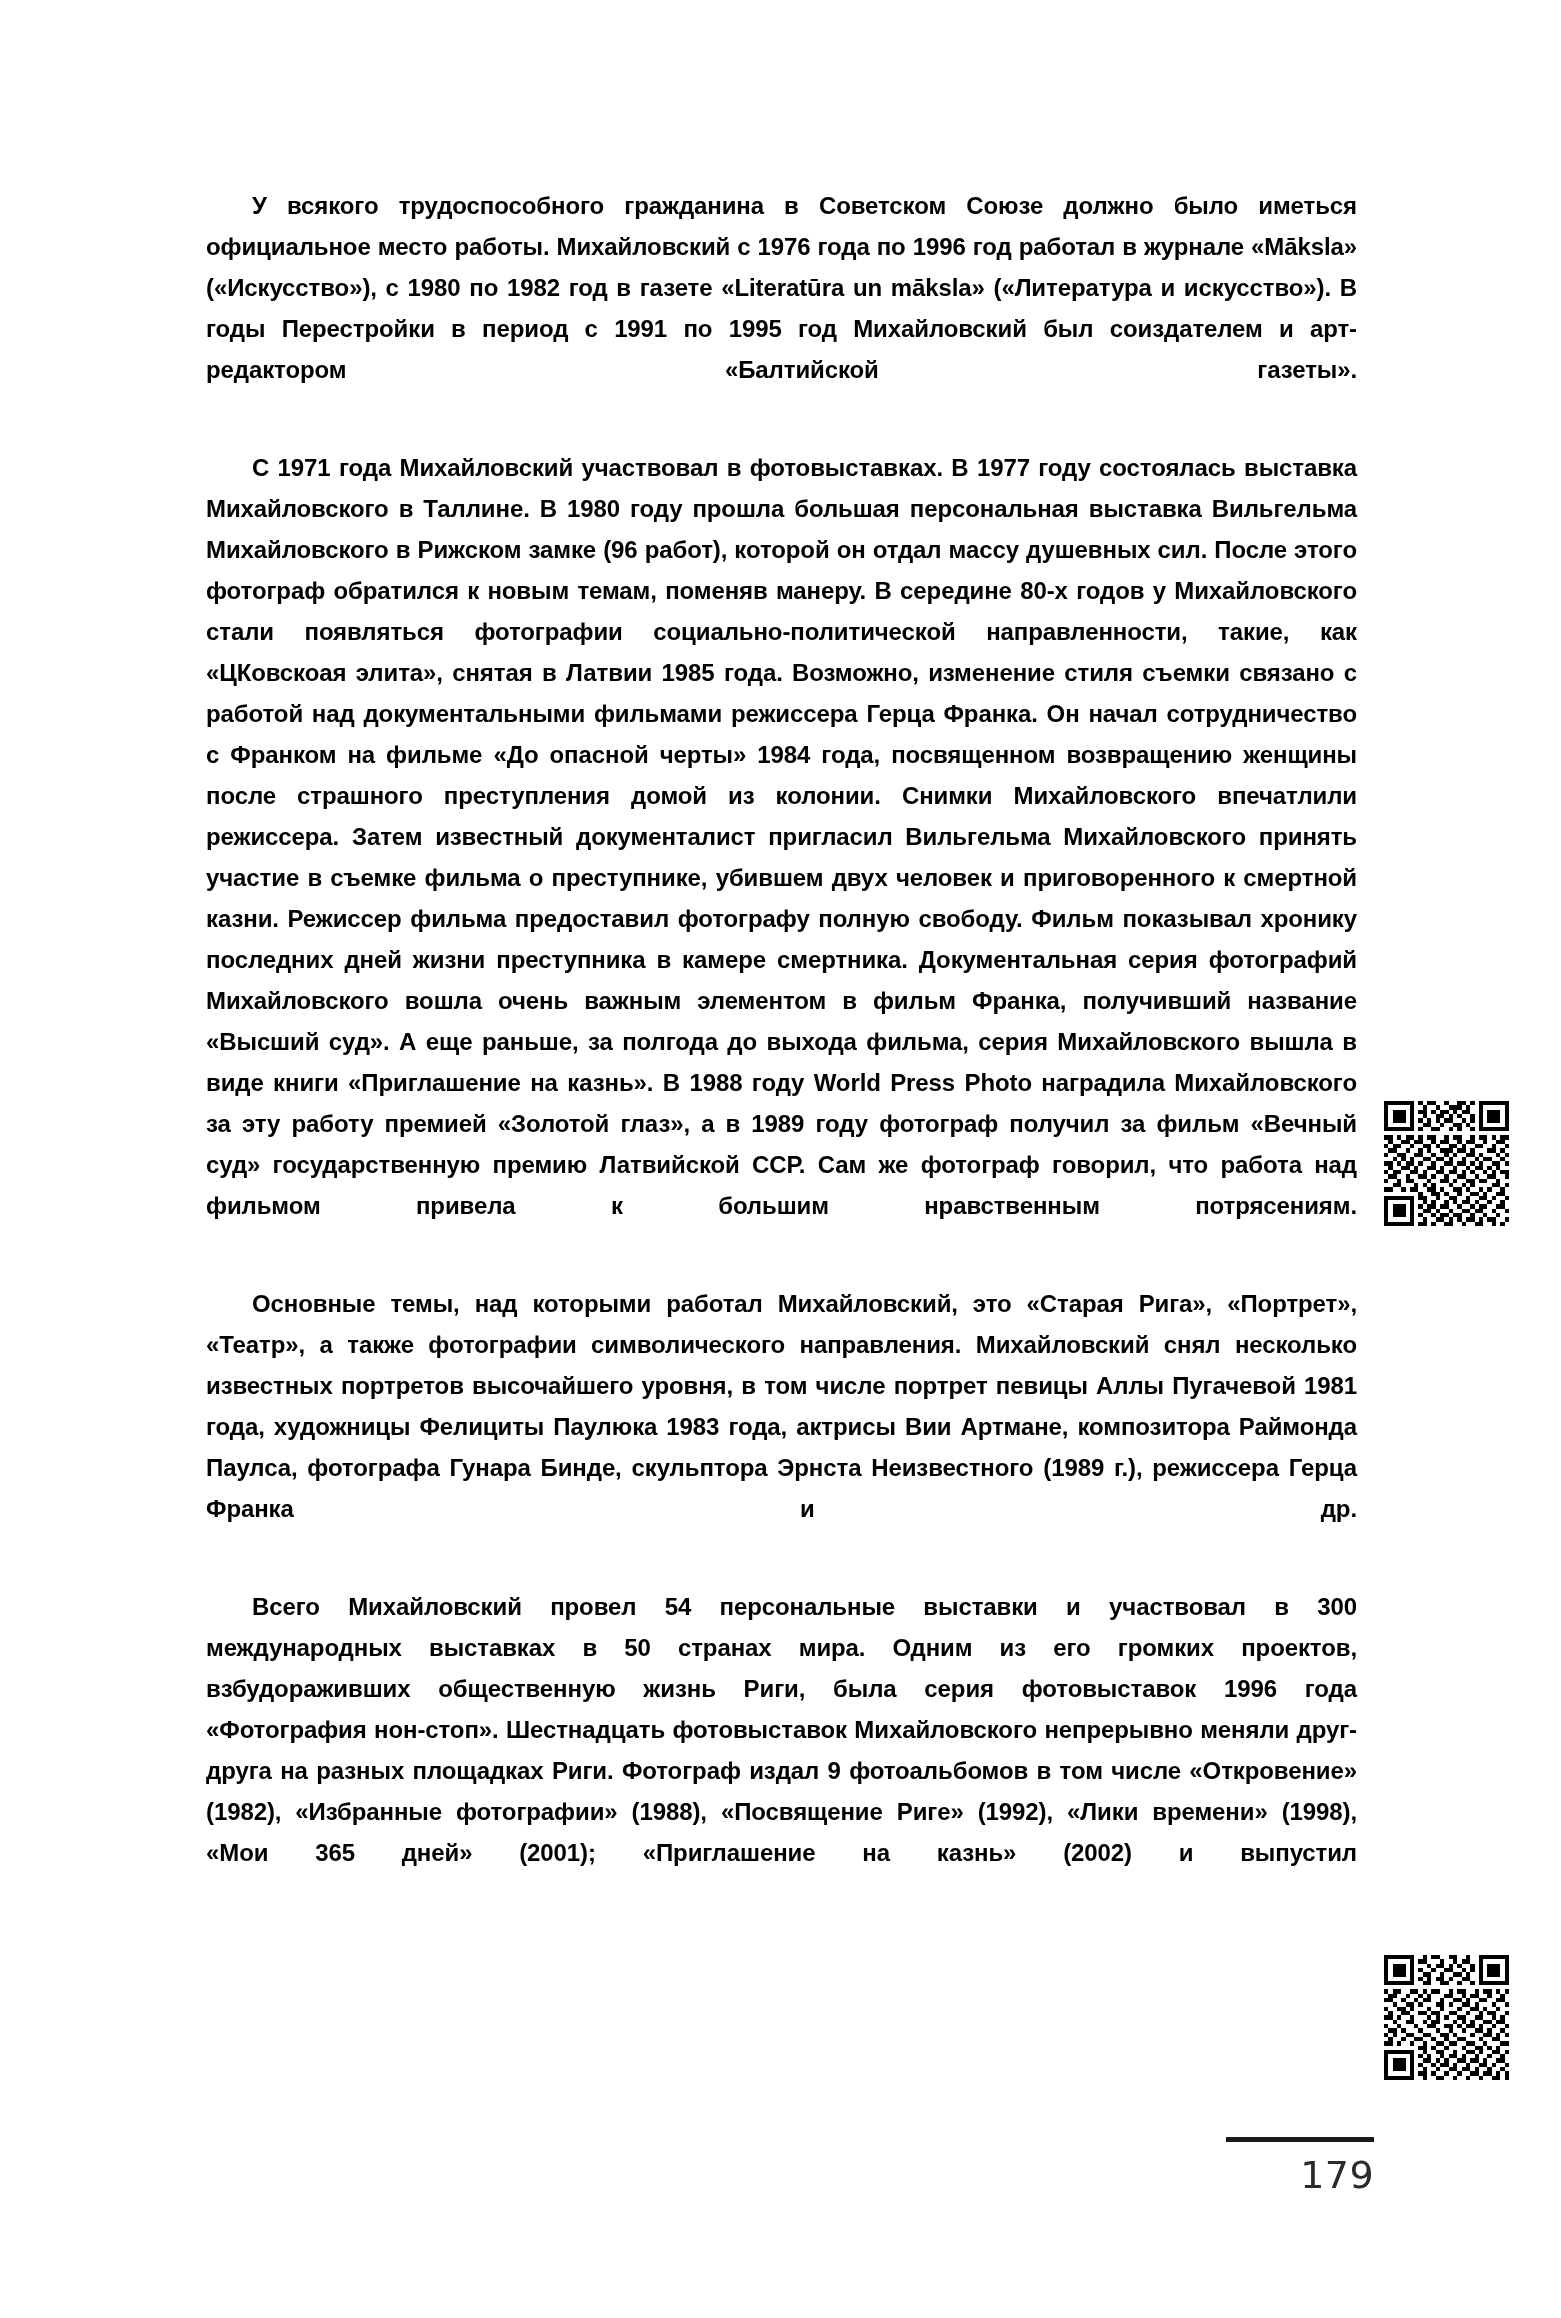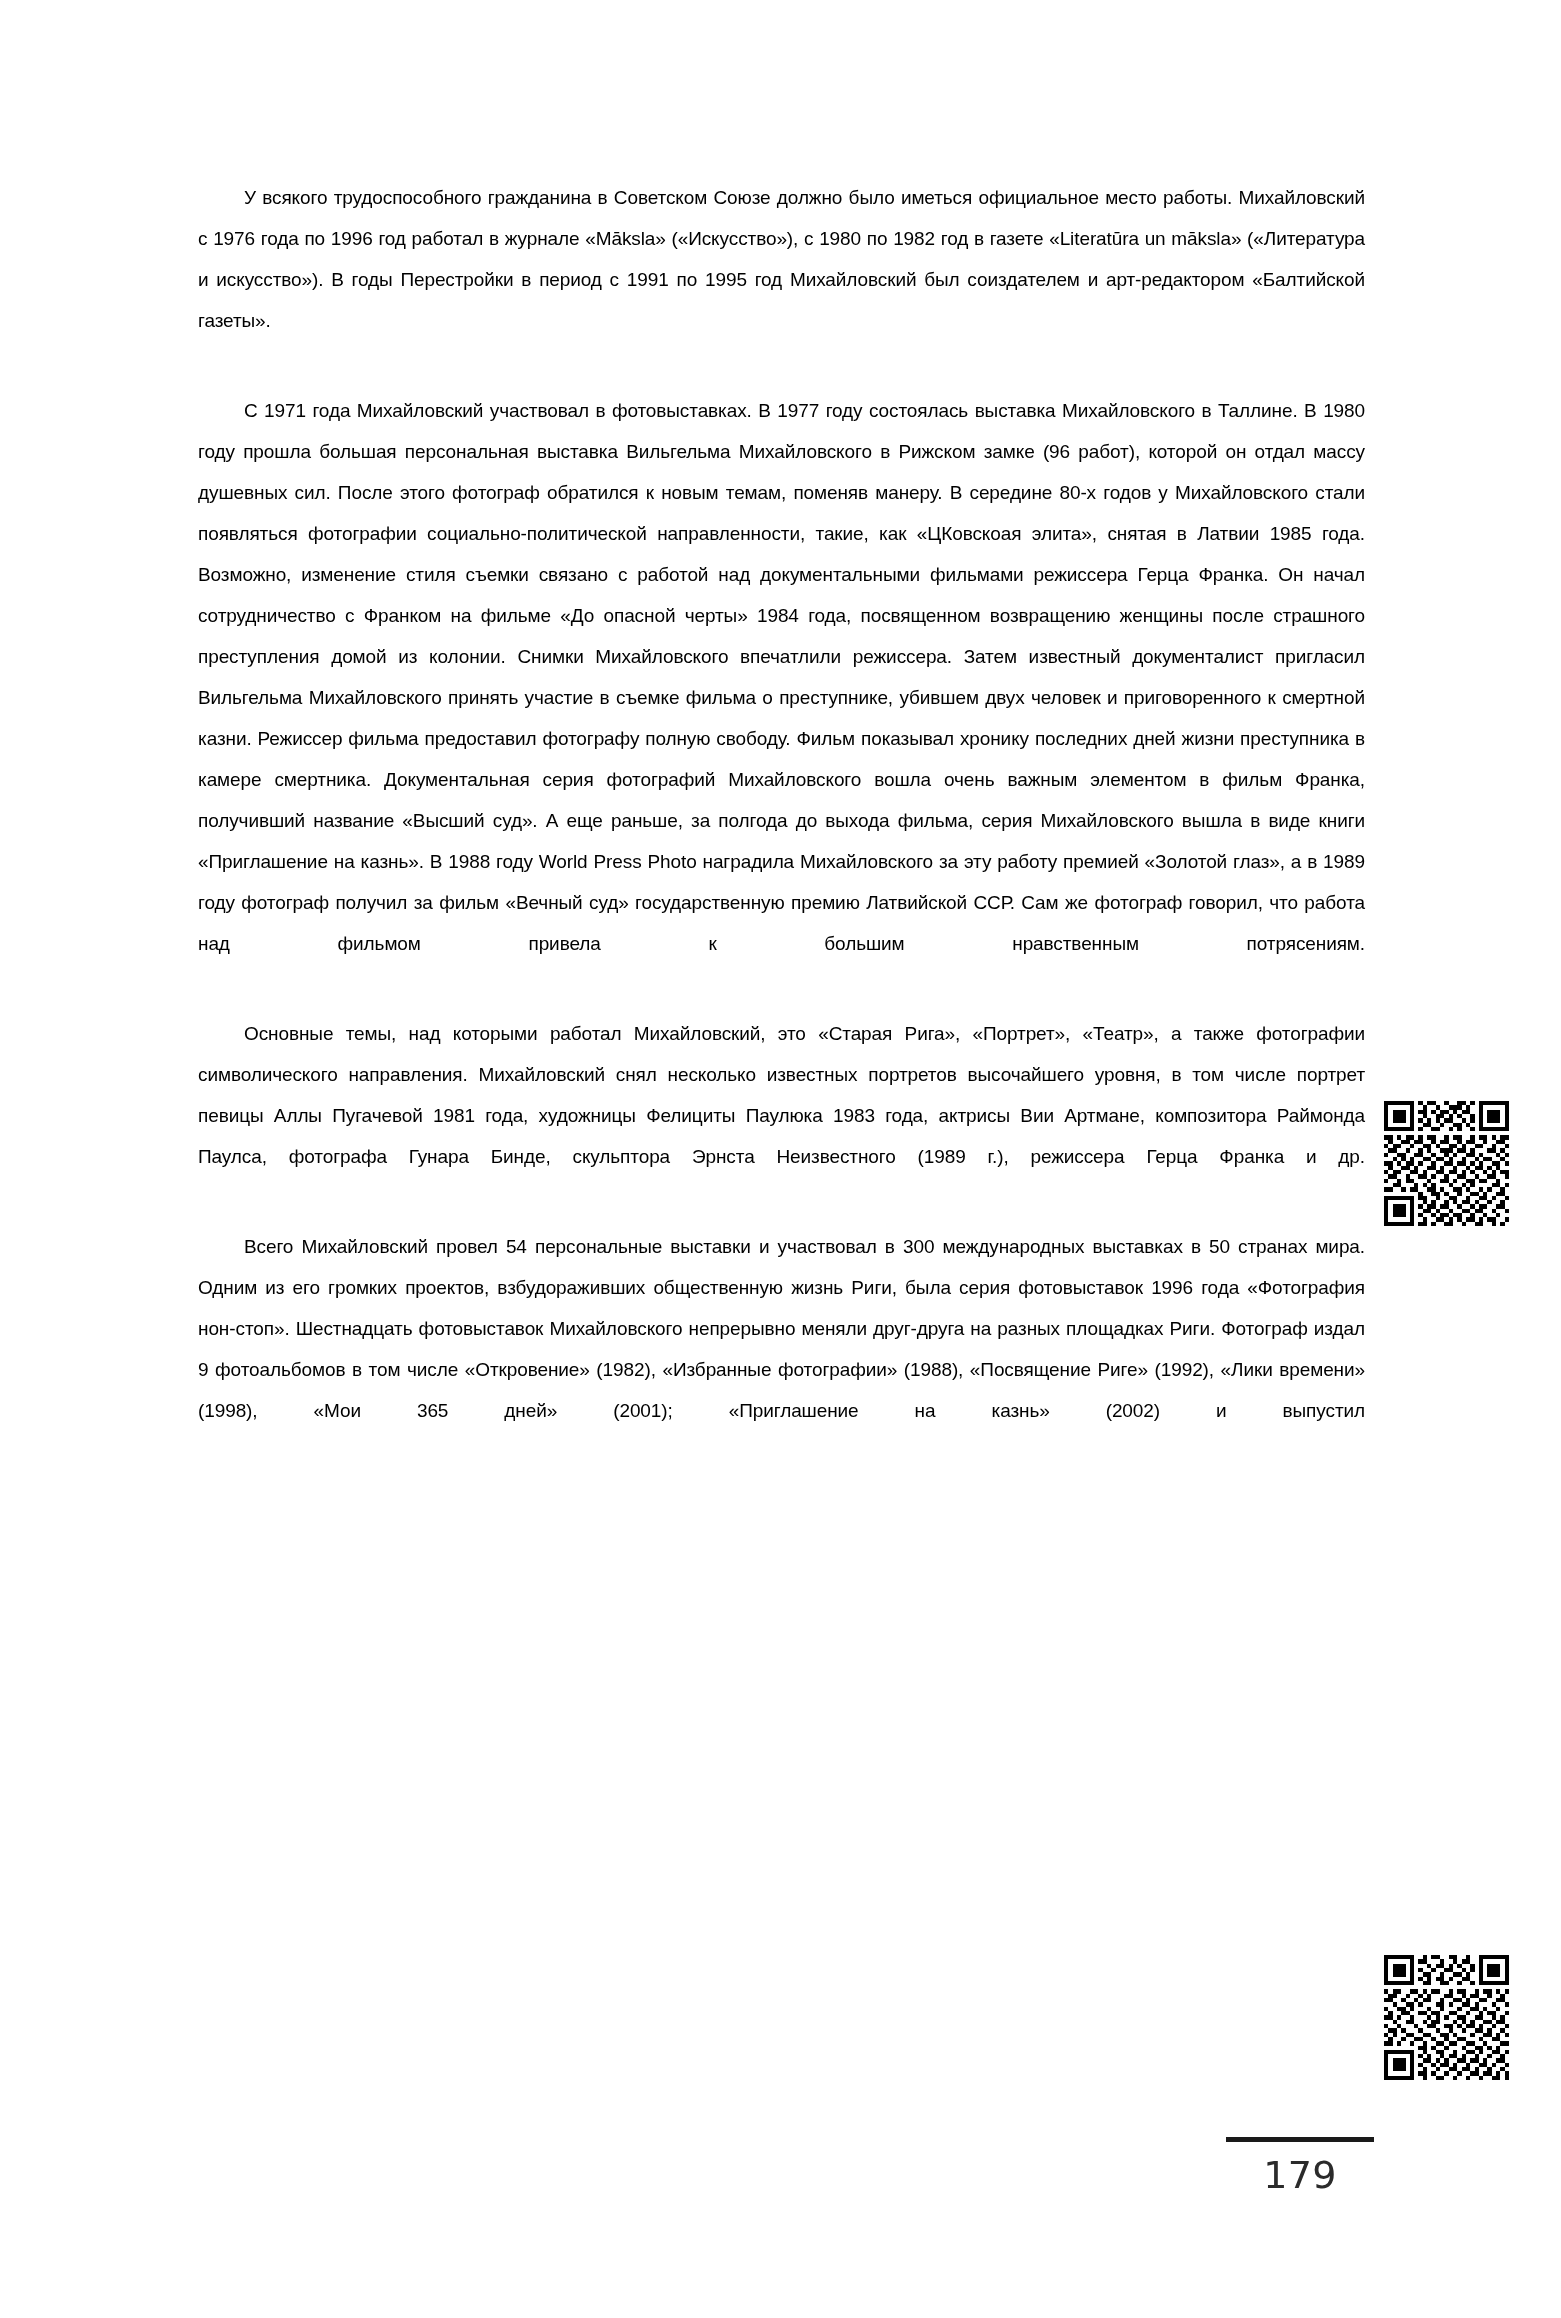--- a/index.html
+++ b/index.html
@@ -18,29 +18,30 @@
     background: #ffffff;
     overflow: hidden;
   }
   #text-column {
     position: absolute;
     left: 190px;
     top: 169px;
     width: 1183px;
   }
   .para {
-    margin: 8px;
+    margin: 16px;
     text-align: justify;
     text-justify: inter-word;
     text-indent: 46px;
-    font-size: 19px;
+    font-size: 24px;
     line-height: 41px;
     letter-spacing: -0.1px;
     word-spacing: 0.4px;
     hyphens: manual;
+    font-weight: bold;
     -webkit-hyphens: manual;
   }
   .para:last-child { text-align: justify; }
   
   .para::after {
     content: "";
     display: inline-block;
     width: 100%;
   }
   .qr {
@@ -66,21 +67,21 @@
     top: 2137px;
     width: 148px;
     height: 4.8px;
     background: #1a1a1a;
   }
   #page-number {
     position: absolute;
     left: 1226px;
     top: 2151px;
     width: 148px;
-    text-align: center;
+    text-align: right;
     font-size: 38px;
     line-height: 48px;
     font-family: "DejaVu Sans", sans-serif;
     font-weight: 400;
     color: #2b2b2b;
     letter-spacing: 0.4px;
   }
 </style>
 </head>
 <body>

